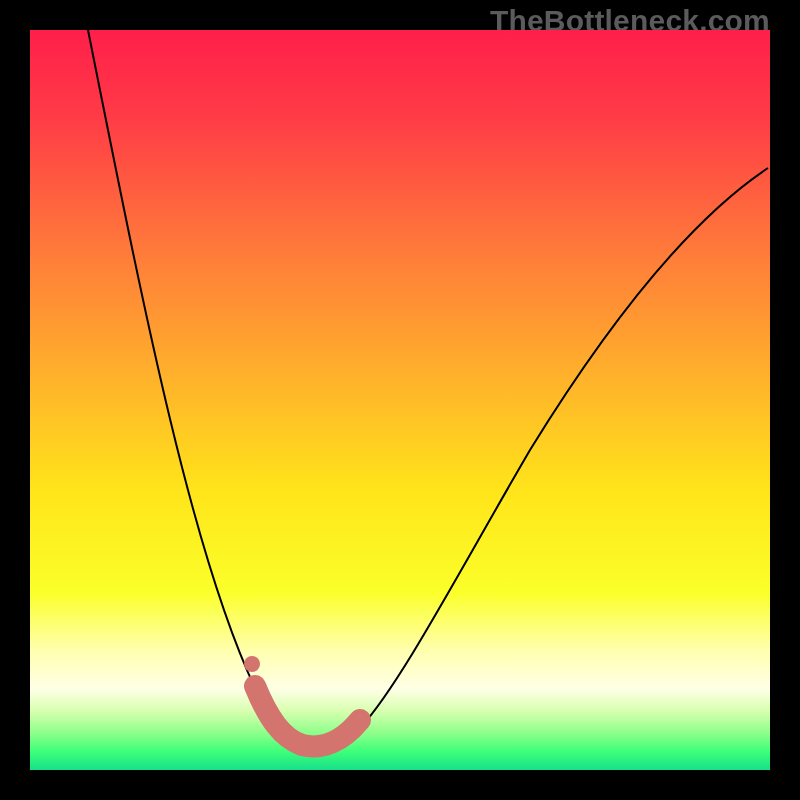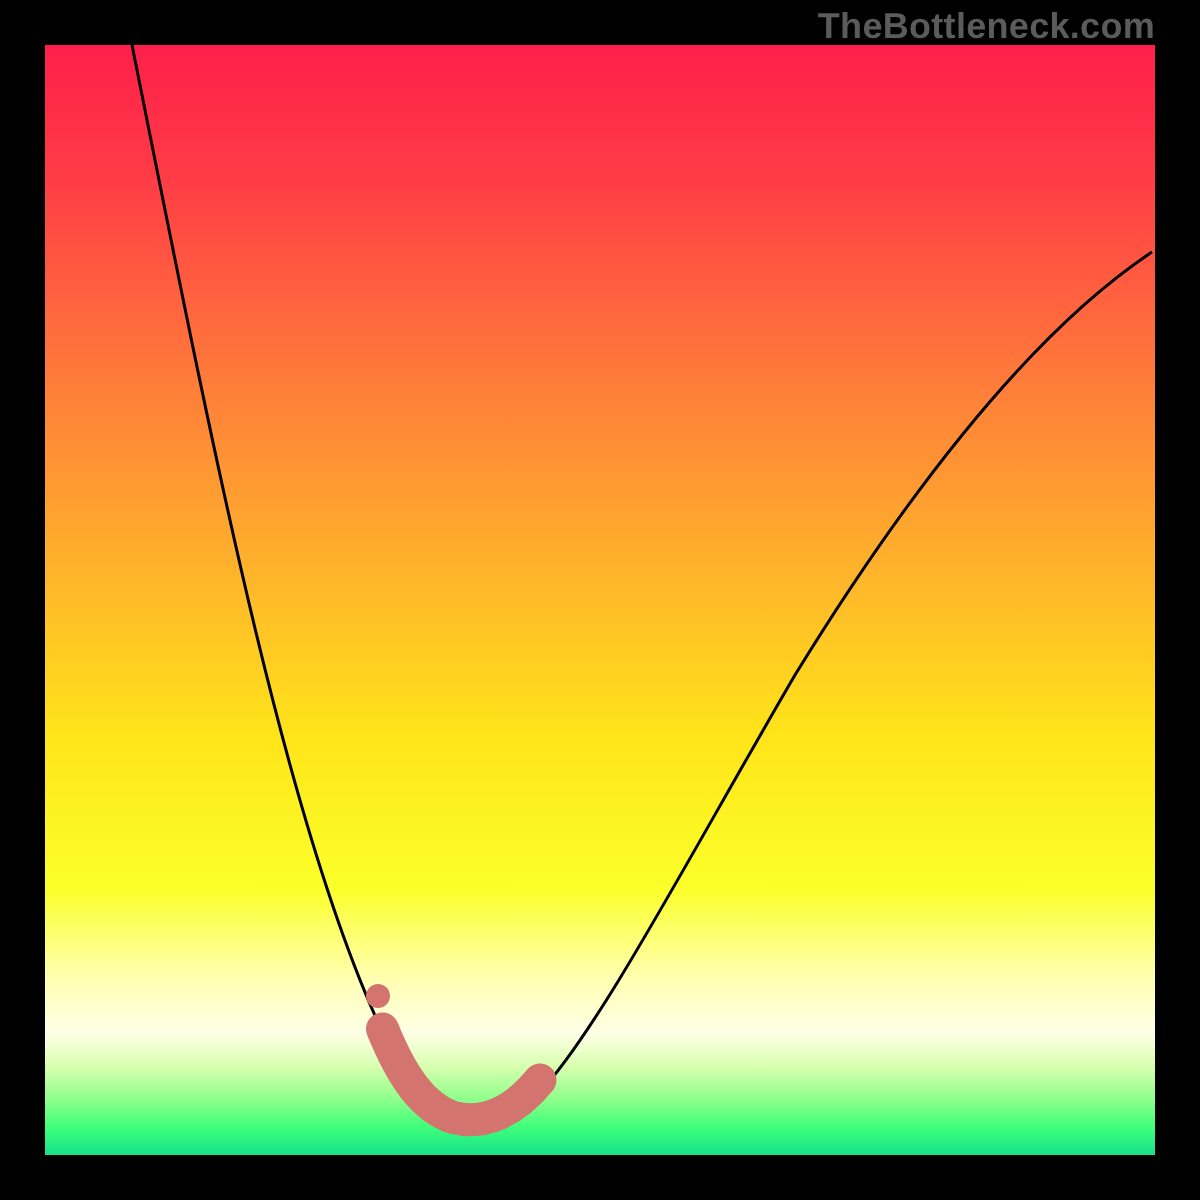--- a/index.html
+++ b/index.html
@@ -21,21 +21,21 @@
   }
   .gradient {
     position: absolute;
     inset: 0;
   }
   .watermark {
     position: absolute;
     top: 4px;
     right: 30px;
     color: #5b5b5b;
-    font-size: 24px;
+    font-size: 30px;
     font-weight: 600;
     letter-spacing: 0.2px;
   }
   svg.curves {
     position: absolute;
     inset: 0;
     width: 100%;
     height: 100%;
   }
 </style>

